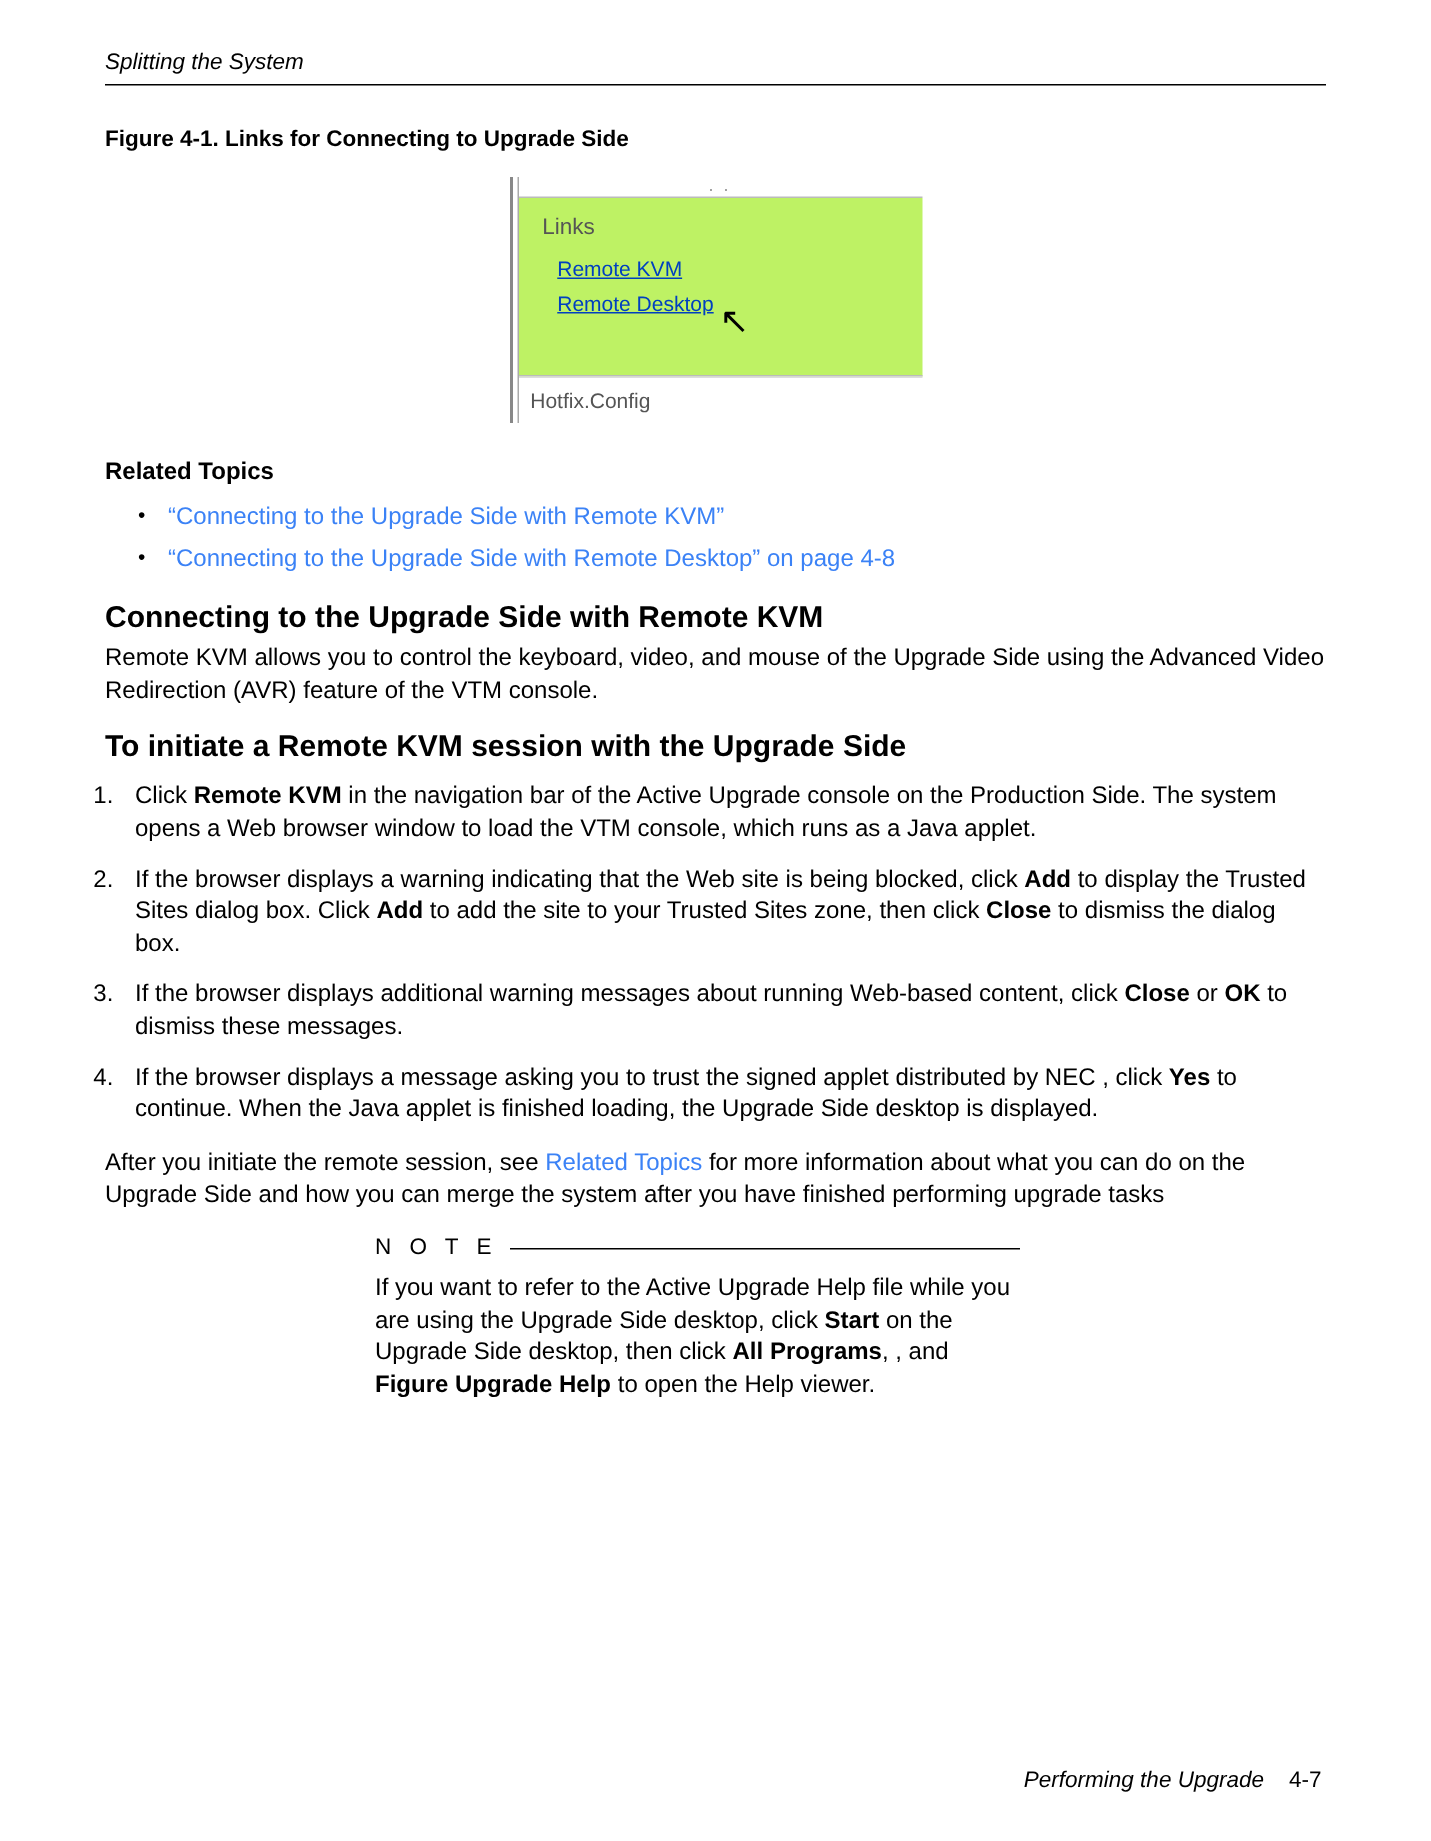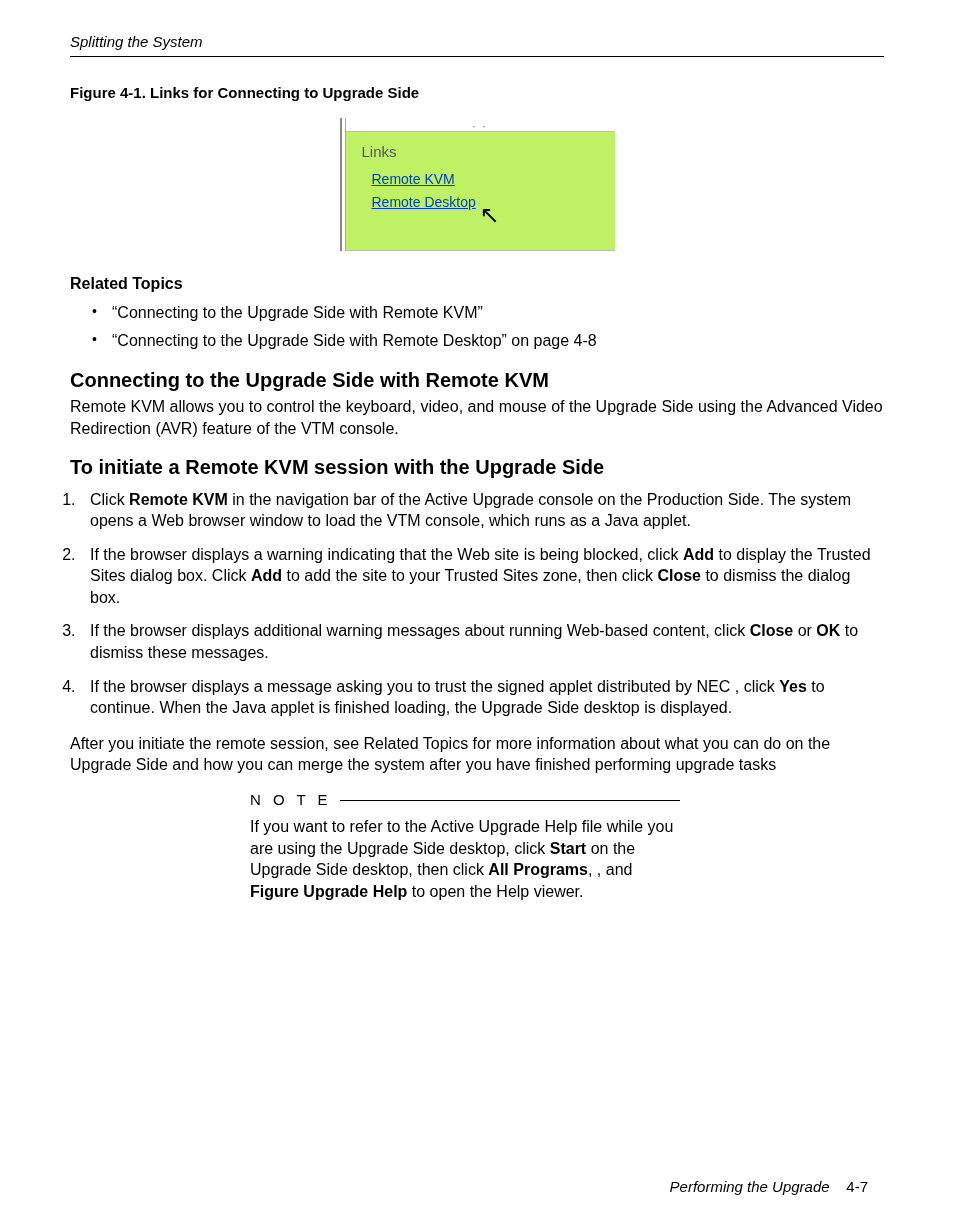--- a/index.html
+++ b/index.html
@@ -99,21 +99,21 @@
   .section-h {
     font-weight: bold;
     font-size: 16px;
     margin-bottom: 8px;
   }
   ul.rel { list-style: none; padding-left: 26px; margin-bottom: 16px; }
   ul.rel li { position: relative; margin-bottom: 6px; padding-left: 16px; }
   ul.rel li::before {
     content: "•"; position: absolute; left: -4px; top: 0; font-size: 14px;
   }
-  .link { color: #000000; }
+  .link { color: #3b82f6; }
   .subhead {
     font-weight: bold;
     font-size: 20px;
     margin-bottom: 2px;
   }
   .para { margin-bottom: 14px; }
   ol.steps { padding-left: 10px; margin-bottom: 14px; }
   ol.steps li { margin-bottom: 12px; padding-left: 10px; }
   .bold { font-weight: bold; }
   .note-block {
@@ -124,21 +124,21 @@
   .note-head-row {
     display: flex; align-items: center; margin-bottom: 6px;
   }
   .note-label {
     letter-spacing: 4px; font-size: 15px; white-space: nowrap; padding-right: 8px;
   }
   .note-line { flex: 1; border-top: 1px solid #000; height: 0; }
   .footer {
     position: absolute;
     bottom: 30px;
-    right: 86px;
+    right: 73px;
     font-size: 15px;
   }
   .footer-it { font-style: italic; }
 </style>
 </head>
 <body>
 
 <div class="header-right">Splitting the System</div>
 <hr class="header-rule">
 
@@ -153,20 +153,21 @@
           </div>
         <div class="fig-links-wrap">
           <div class="fig-links-title">Links</div>
           <span class="fig-link">Remote KVM</span>
           <div class="fig-link2-row">
             <span class="fig-link">Remote Desktop</span>
             <span class="cursor">↖</span>
           </div>
           <div style="height:18px"></div>
         </div>
+        <div class="fig-status">Hotfix.Config</div>
       </div>
     </div>
   </div>
 </div>
 
 <div class="section-h">Related Topics</div>
 <ul class="rel">
   <li><span class="link">“Connecting to the Upgrade Side with Remote KVM”</span></li>
   <li><span class="link">“Connecting to the Upgrade Side with Remote Desktop” on page 4-8</span></li>
 </ul>

